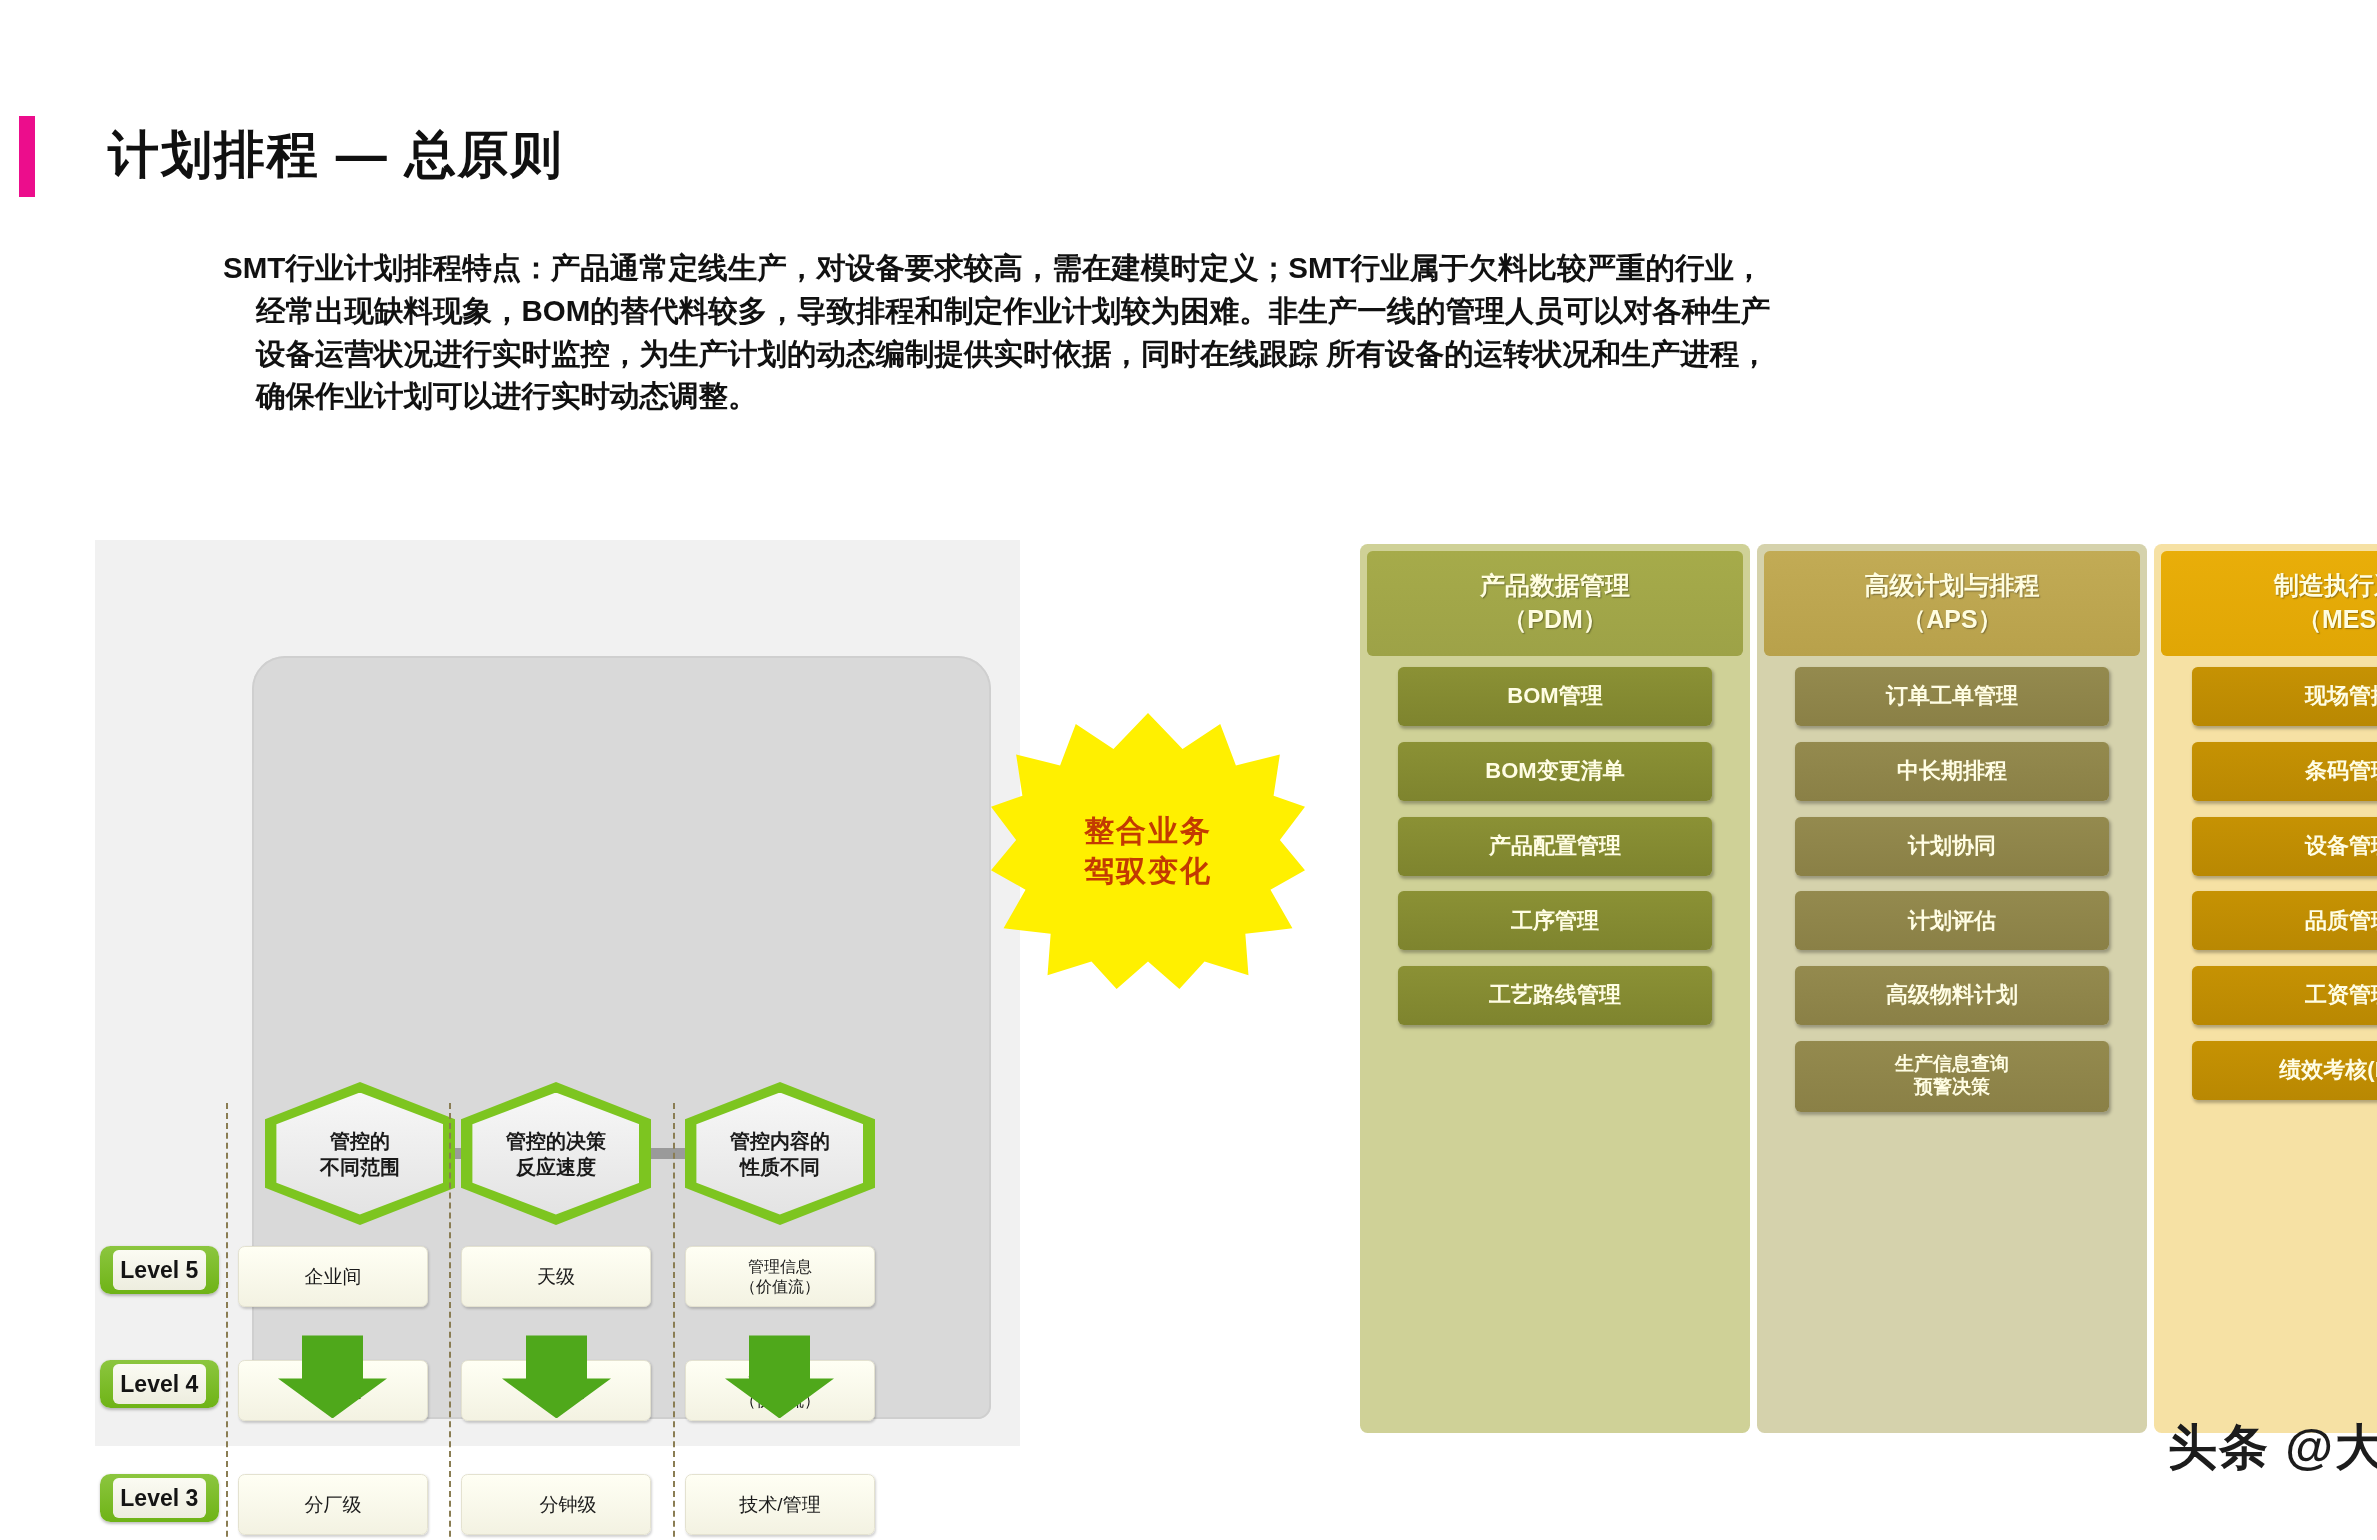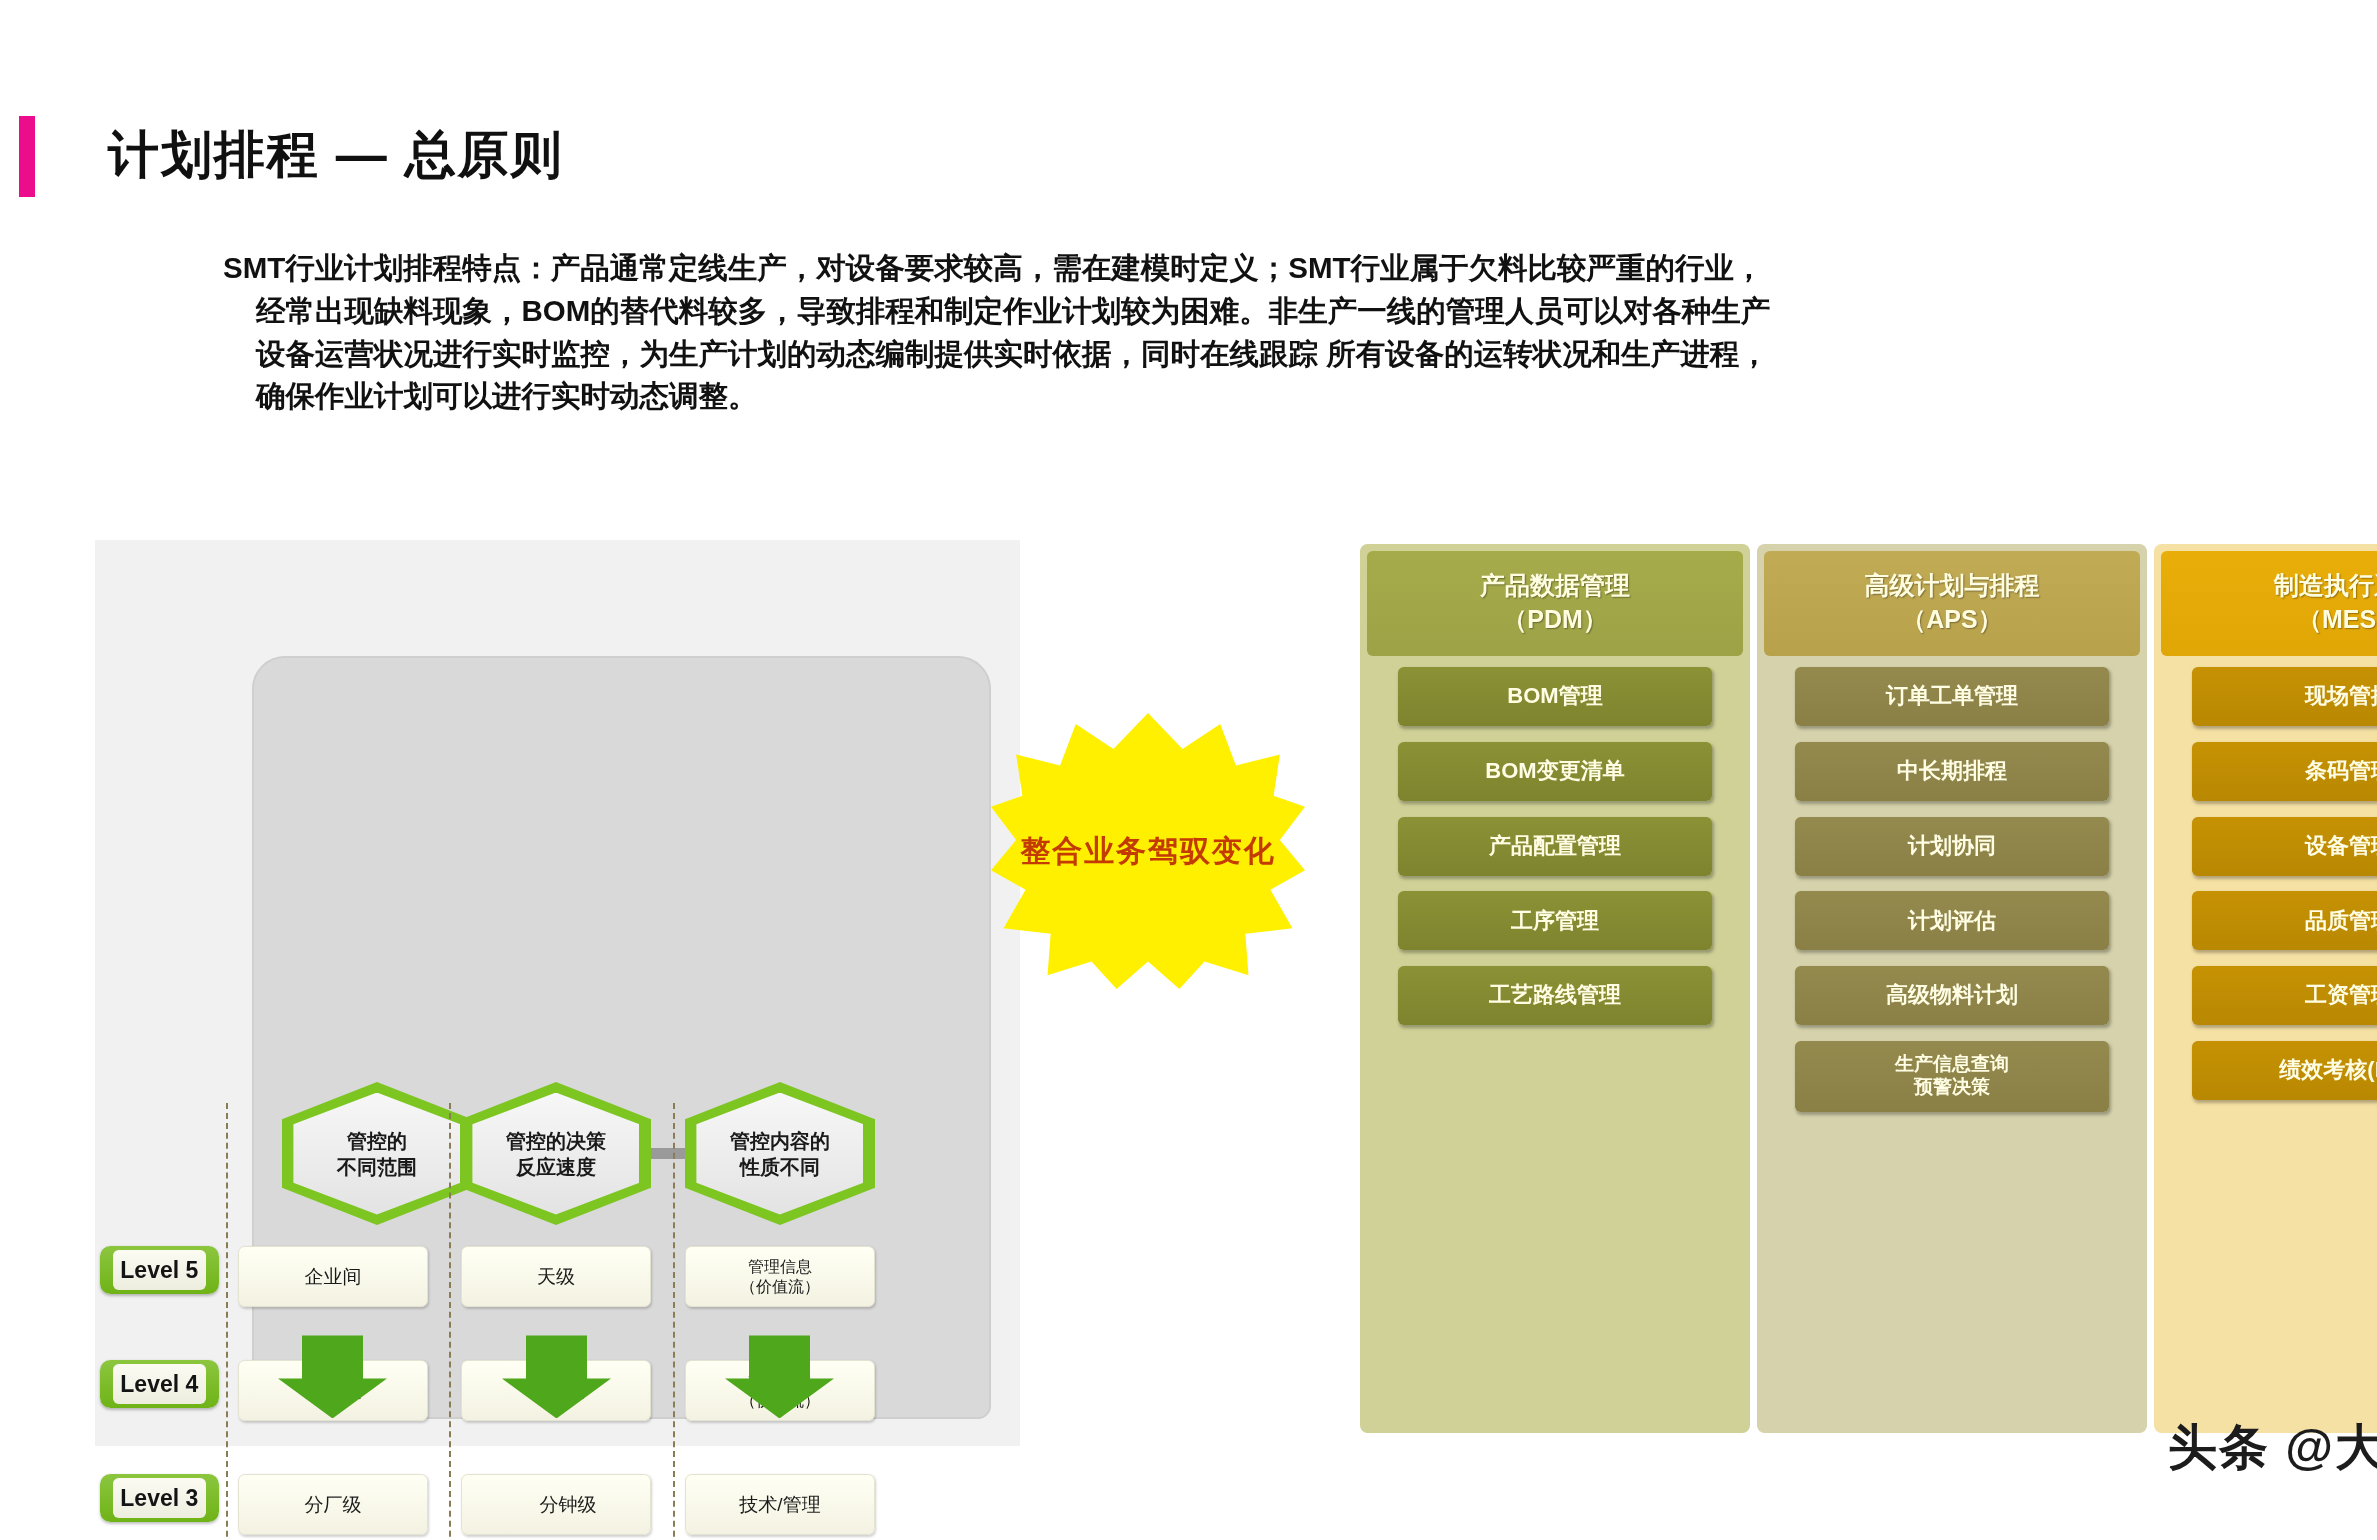--- a/index.html
+++ b/index.html
@@ -117,21 +117,21 @@
   #starburst{
     position:absolute; left:991px; top:713px;
     width:314px; height:276px;
     background:#fff000;
     clip-path:polygon(
       50% 0%, 61% 13%, 73% 4%, 78% 19%, 92% 15%, 90% 30%, 100% 34%,
       92% 46%, 100% 57%, 89% 64%, 96% 78%, 81% 80%, 82% 95%, 68% 90%,
       60% 100%, 50% 90%, 40% 100%, 32% 90%, 18% 95%, 19% 80%, 4% 78%,
       11% 64%, 0% 57%, 8% 46%, 0% 34%, 10% 30%, 8% 15%, 22% 19%,
       27% 4%, 39% 13%);
-    display:flex; flex-direction:row;
+    display:flex; flex-direction:column;
     align-items:center; justify-content:center;
   }
   #starburst .sl{
     font-size:30px; font-weight:bold; color:#c33a02; line-height:1.35;
     letter-spacing:1.9px;
   }
 
   
   .syscol{
     position:absolute; top:544px;
@@ -189,21 +189,21 @@
   <span class="ln l3">设备运营状况进行实时监控，为生产计划的动态编制提供实时依据，同时在线跟踪 所有设备的运转状况和生产进程，</span>
   <span class="ln l4">确保作业计划可以进行实时动态调整。</span>
 </div>
 
 <div id="left-panel">
   <div id="left-inner"></div>
 
   <div class="connector" style="left:333px;top:608px;width:57px;"></div>
   <div class="connector" style="left:556px;top:608px;width:57px;"></div>
 
-  <div class="hexwrap" style="left:160px;padding-left:27px;">
+  <div class="hexwrap" style="left:143px;padding-left:27px;">
     <div class="hex">
       <div class="hl">
         <div>管控的</div>
         <div>不同范围</div>
       </div>
     </div>
   </div>
   <div class="hexwrap" style="left:366px;">
     <div class="hex">
       <div class="hl">

